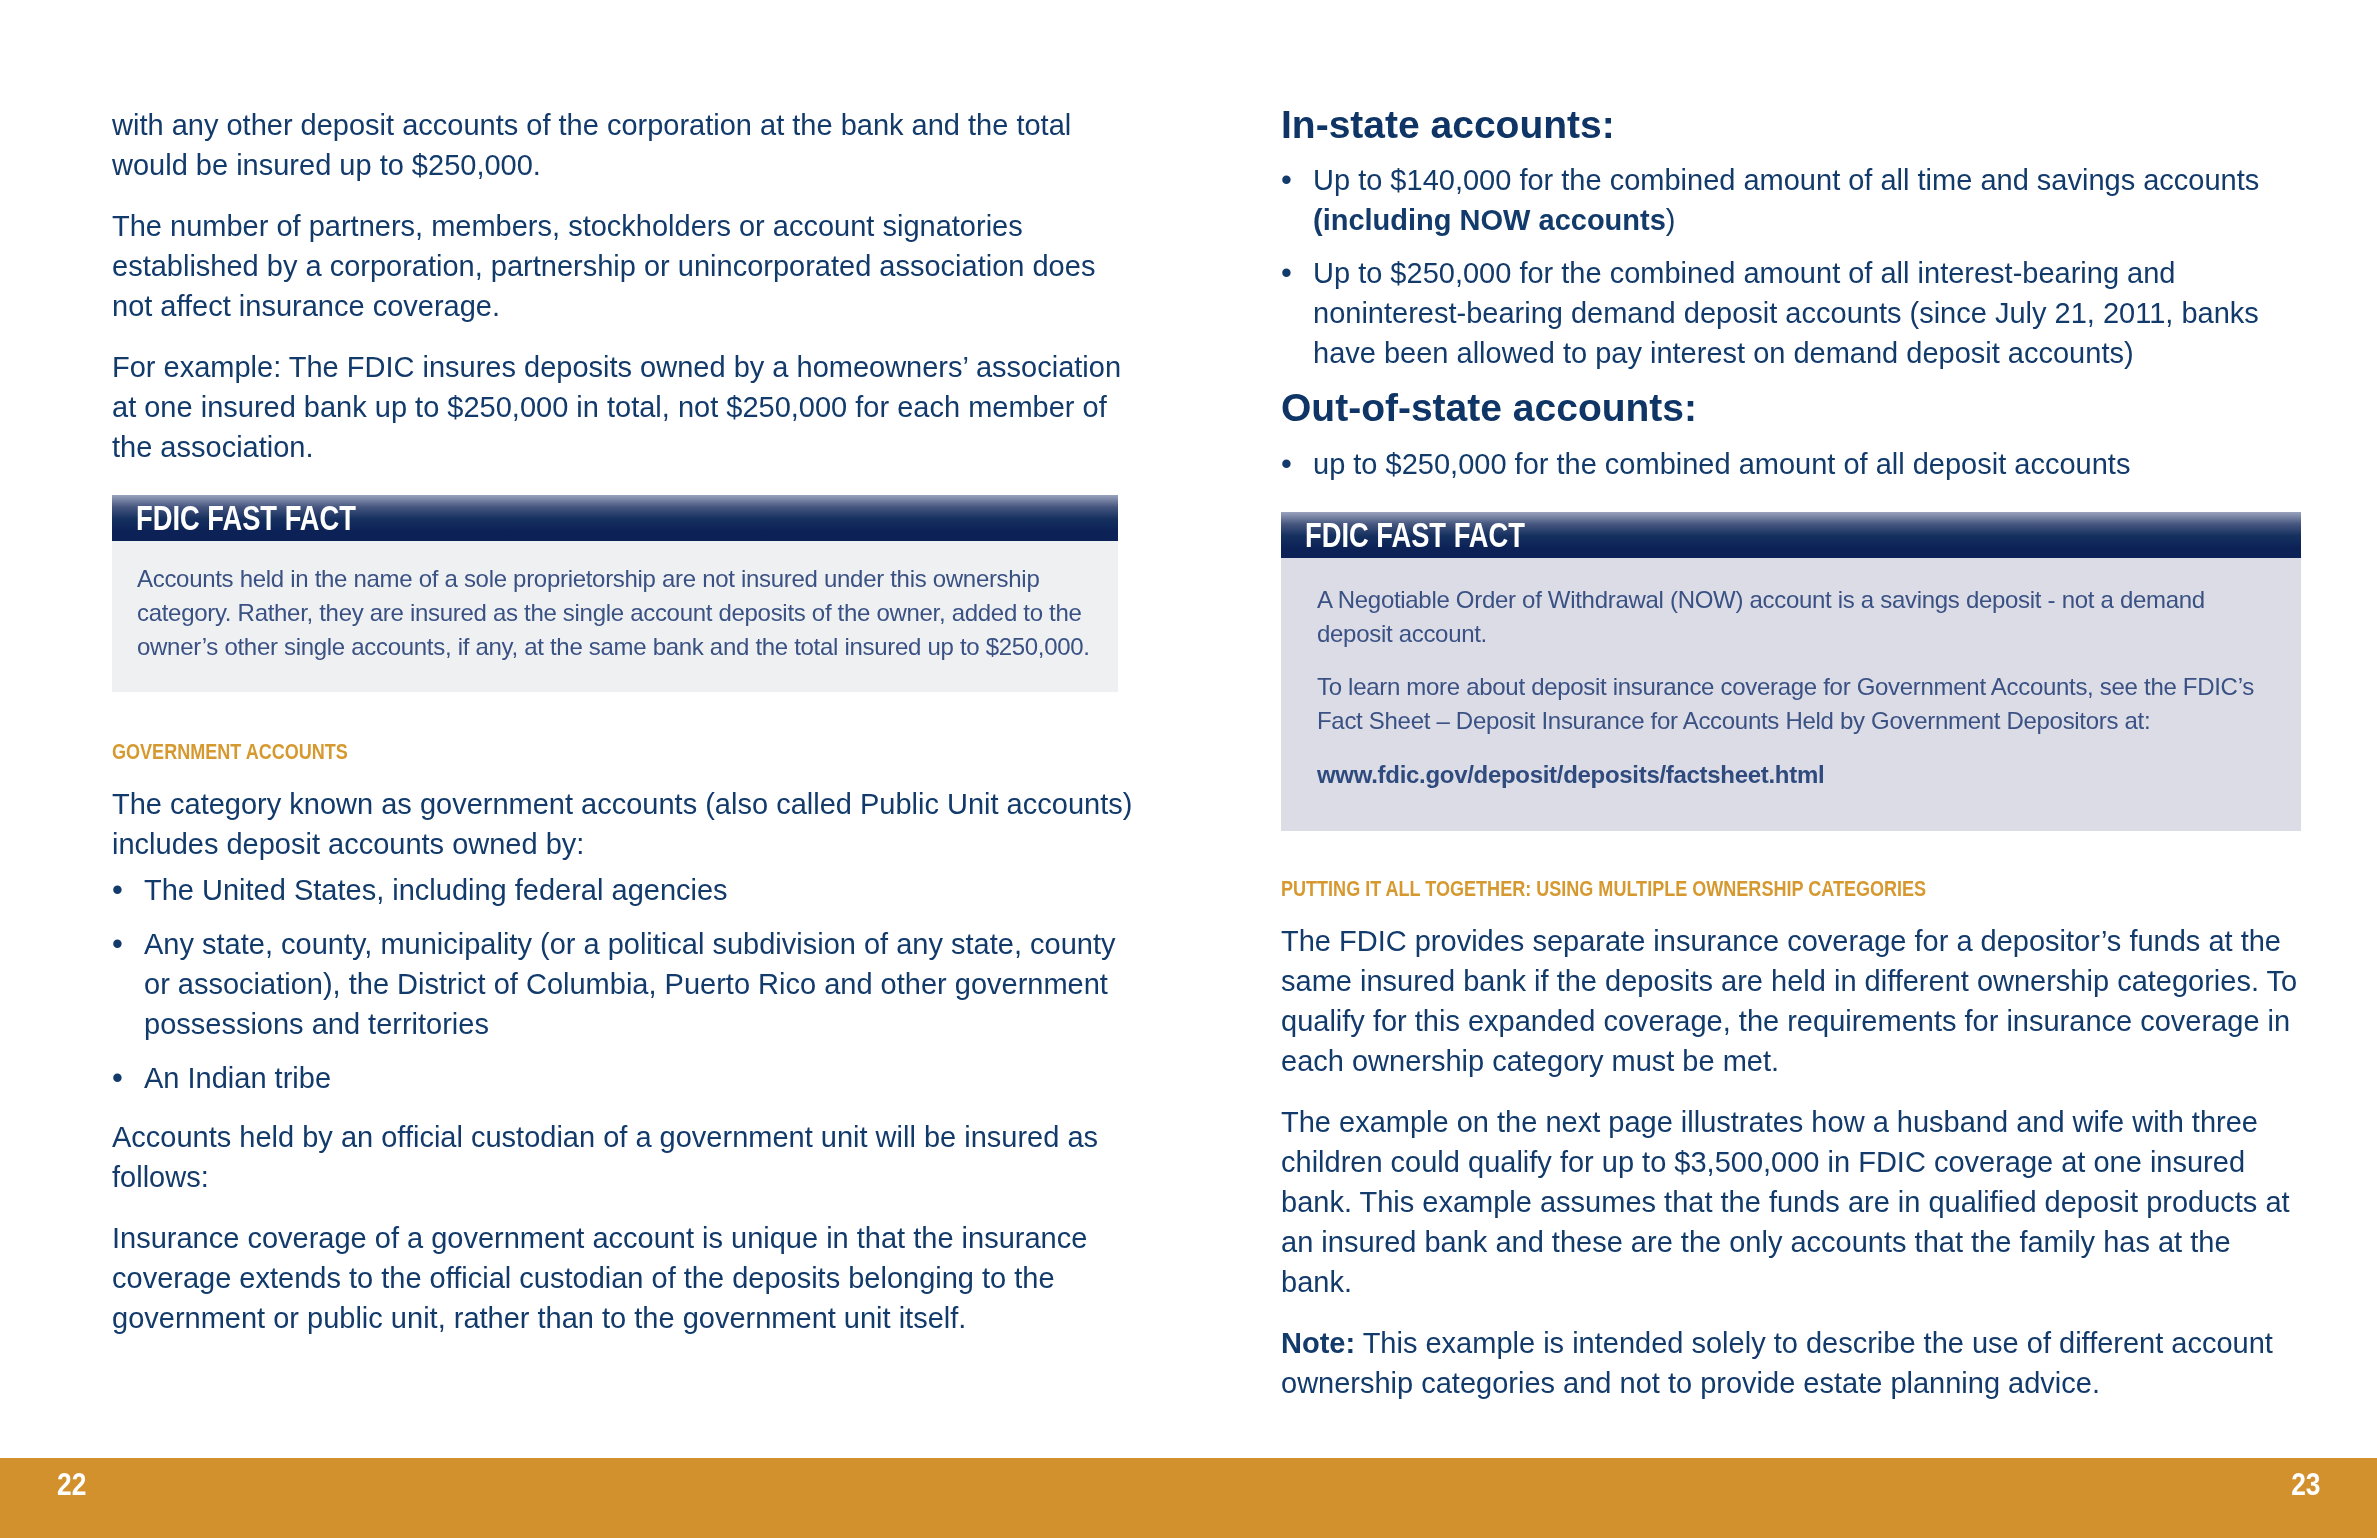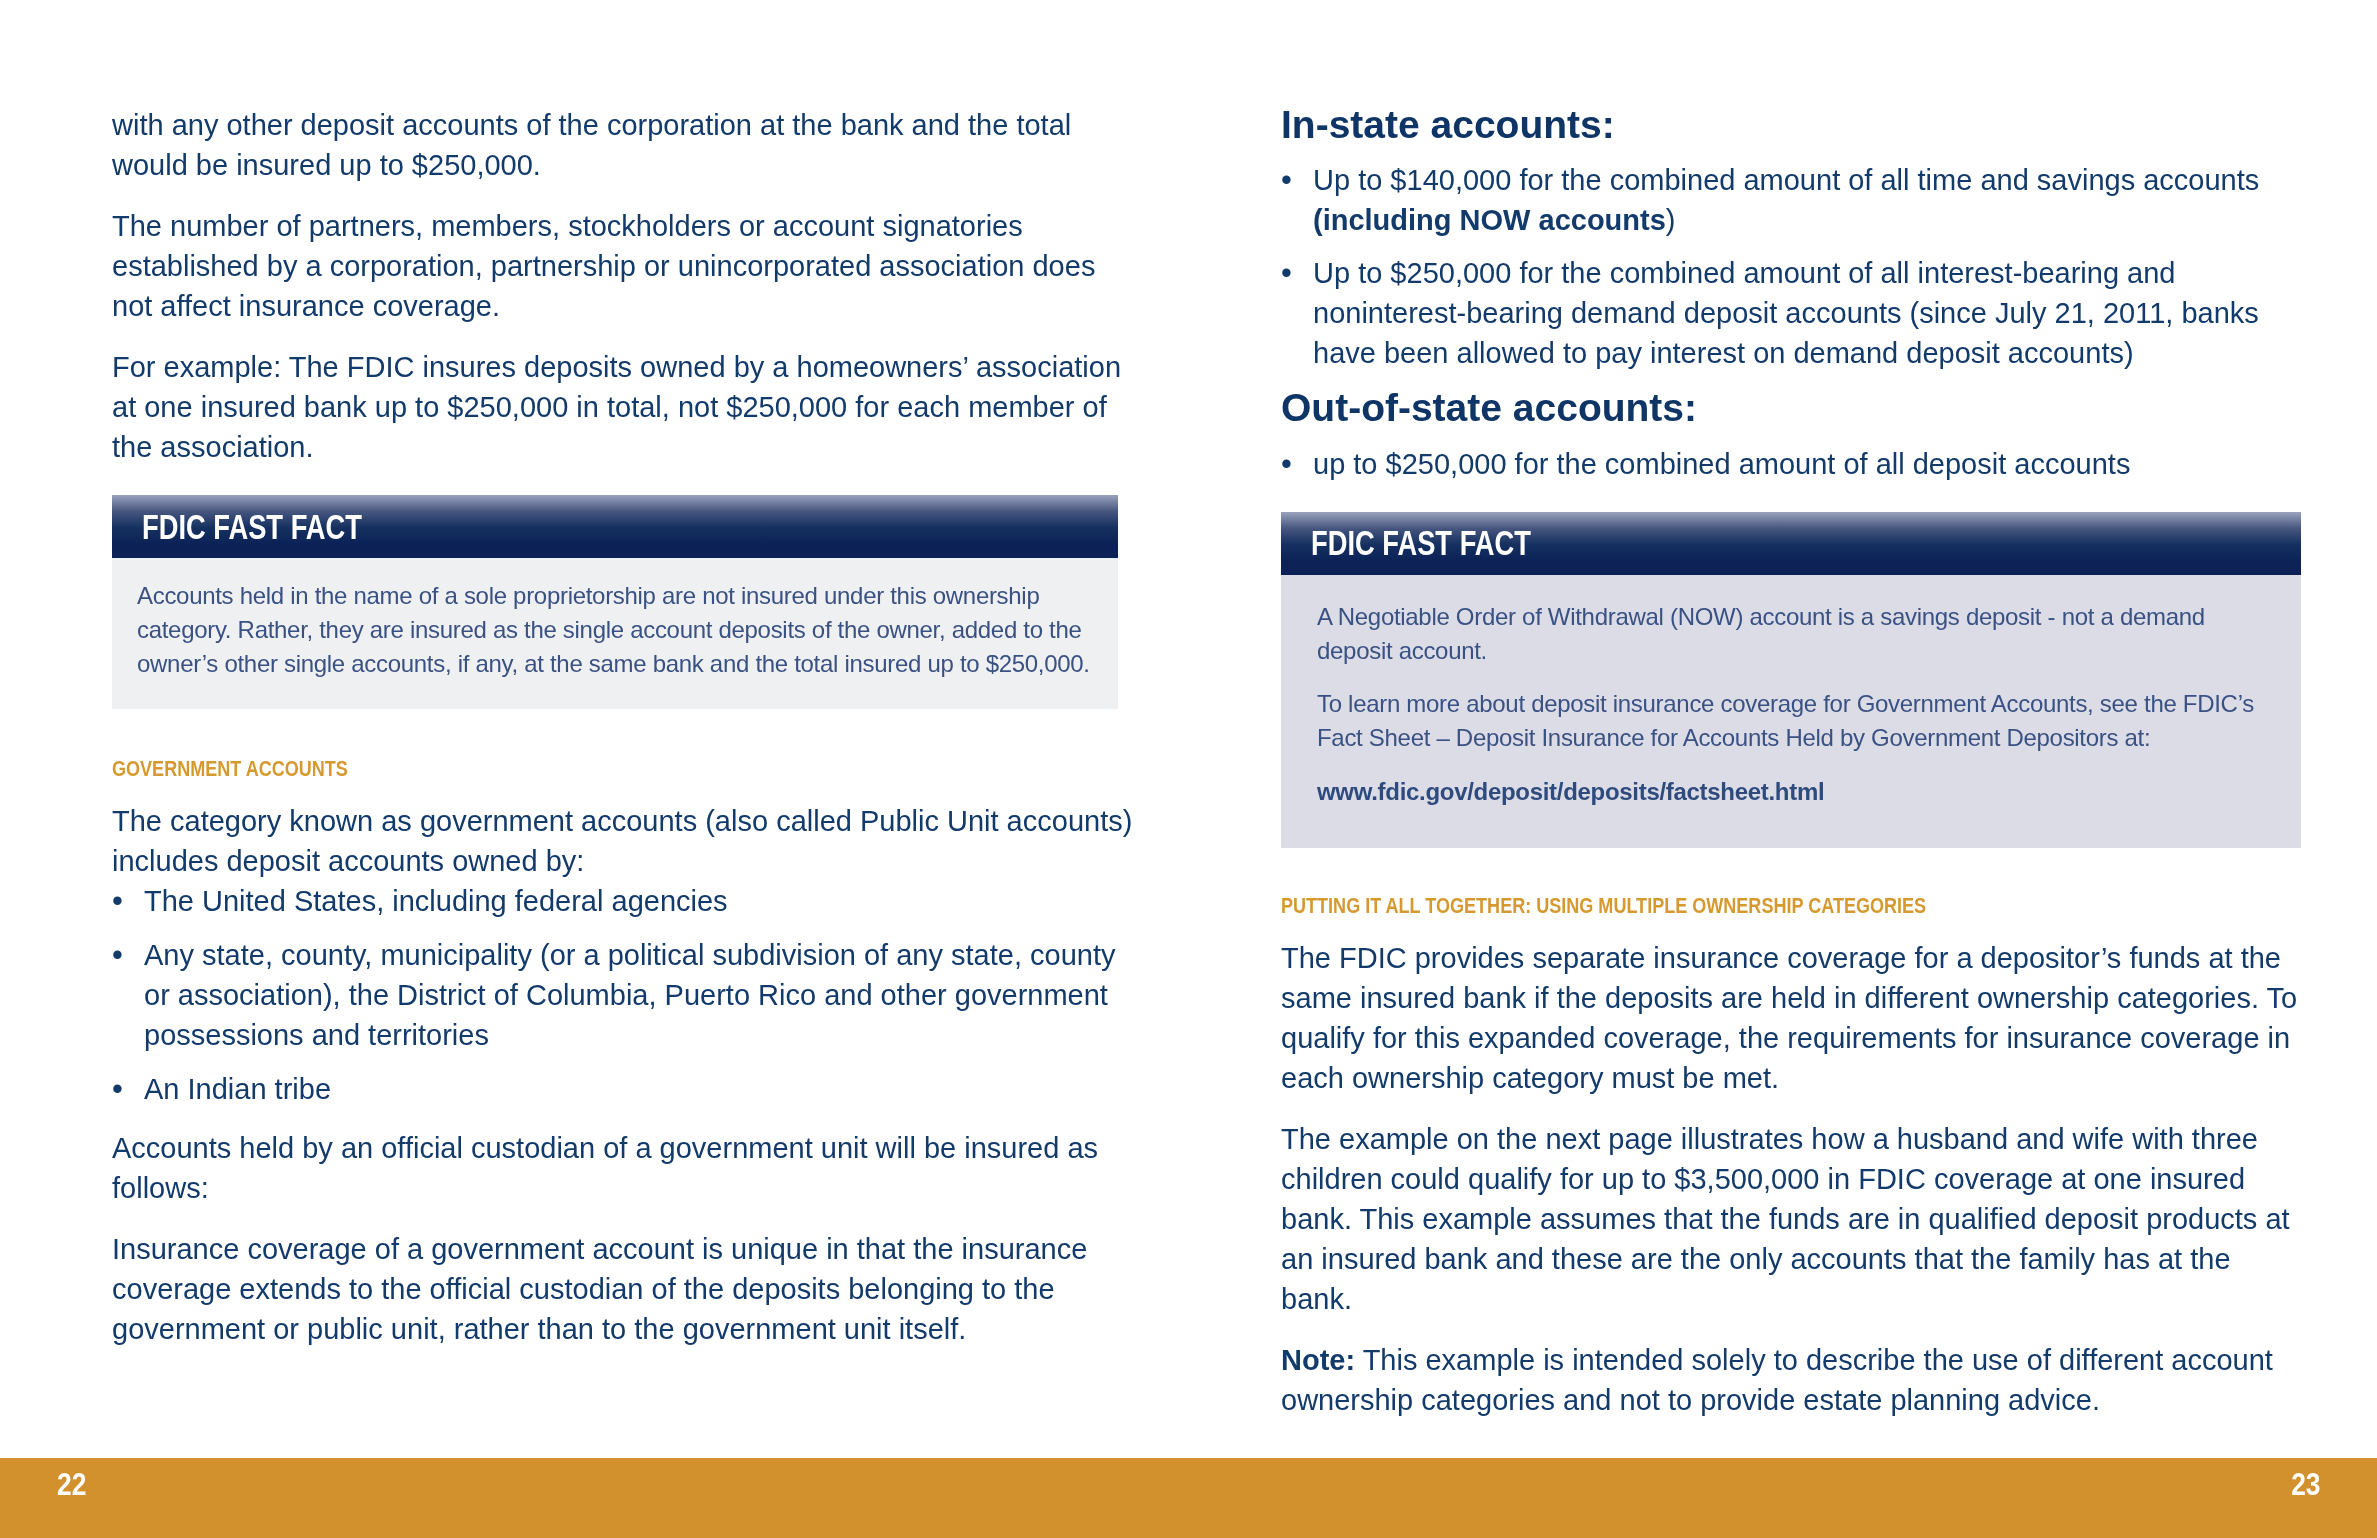--- a/index.html
+++ b/index.html
@@ -49,24 +49,24 @@
   }
   .section-heading > span {
     display:inline-block;
     transform:scaleX(0.82); transform-origin:left center;
   }
 
   .fastfact { margin:28px 0 41px 0; }
   .fastfact-left  { width:1006px; }
   .fastfact-right { width:1020px; margin-top:28px; margin-bottom:39px; }
   .fastfact .ff-header {
-    height:63px;
+    height:46px;
     background:linear-gradient(180deg, #9AA3BE 0%, #46567F 26%, #15305F 52%, #0C2257 78%, #0C2257 100%);
     display:flex; align-items:center;
-    padding-left:30px;
+    padding-left:24px;
   }
   .fastfact .ff-header .ff-title {
     color:#ffffff; font-weight:bold; font-size:35px;
     white-space:nowrap;
     display:inline-block; transform:scaleX(0.78); transform-origin:left center;
   }
   .fastfact .ff-body {
     font-size:24px; line-height:34px; letter-spacing:-0.3px;
     color:#3A5183;
   }
@@ -104,21 +104,21 @@
         <span class="ff-title">FDIC FAST FACT</span>
       </div>
       <div class="ff-body">
         <p>Accounts held in the name of a sole proprietorship are not insured under this ownership category. Rather, they are insured as the single account deposits of the owner, added to the owner’s other single accounts, if any, at the same bank and the total insured up to $250,000.</p>
       </div>
     </div>
 
     <h2 class="section-heading">
       <span>GOVERNMENT ACCOUNTS</span>
     </h2>
-    <p class="body" style="margin-bottom:0;">The category known as government accounts (also called Public Unit accounts) includes deposit accounts owned by:</p>
+    <p class="body" style="margin-bottom:6px;">The category known as government accounts (also called Public Unit accounts) includes deposit accounts owned by:</p>
 
     <ul class="bullets">
       <li>
         <span class="bullet">•</span>
         <span class="li-text">The United States, including federal agencies</span>
       </li>
       <li>
         <span class="bullet">•</span>
         <span class="li-text">Any state, county, municipality (or a political subdivision of any state, county or association), the District of Columbia, Puerto Rico and other government possessions and territories</span>
       </li>

